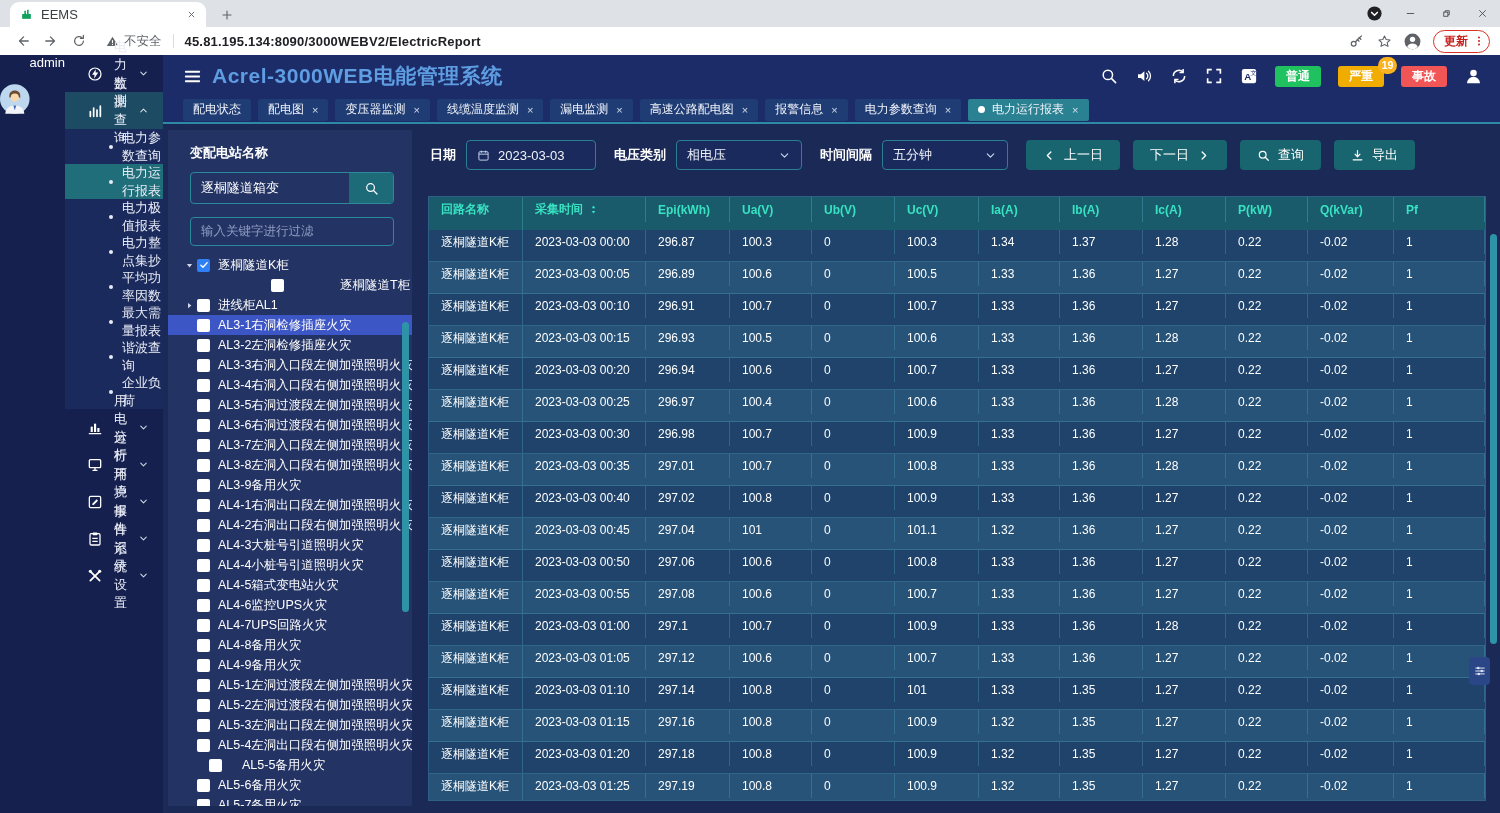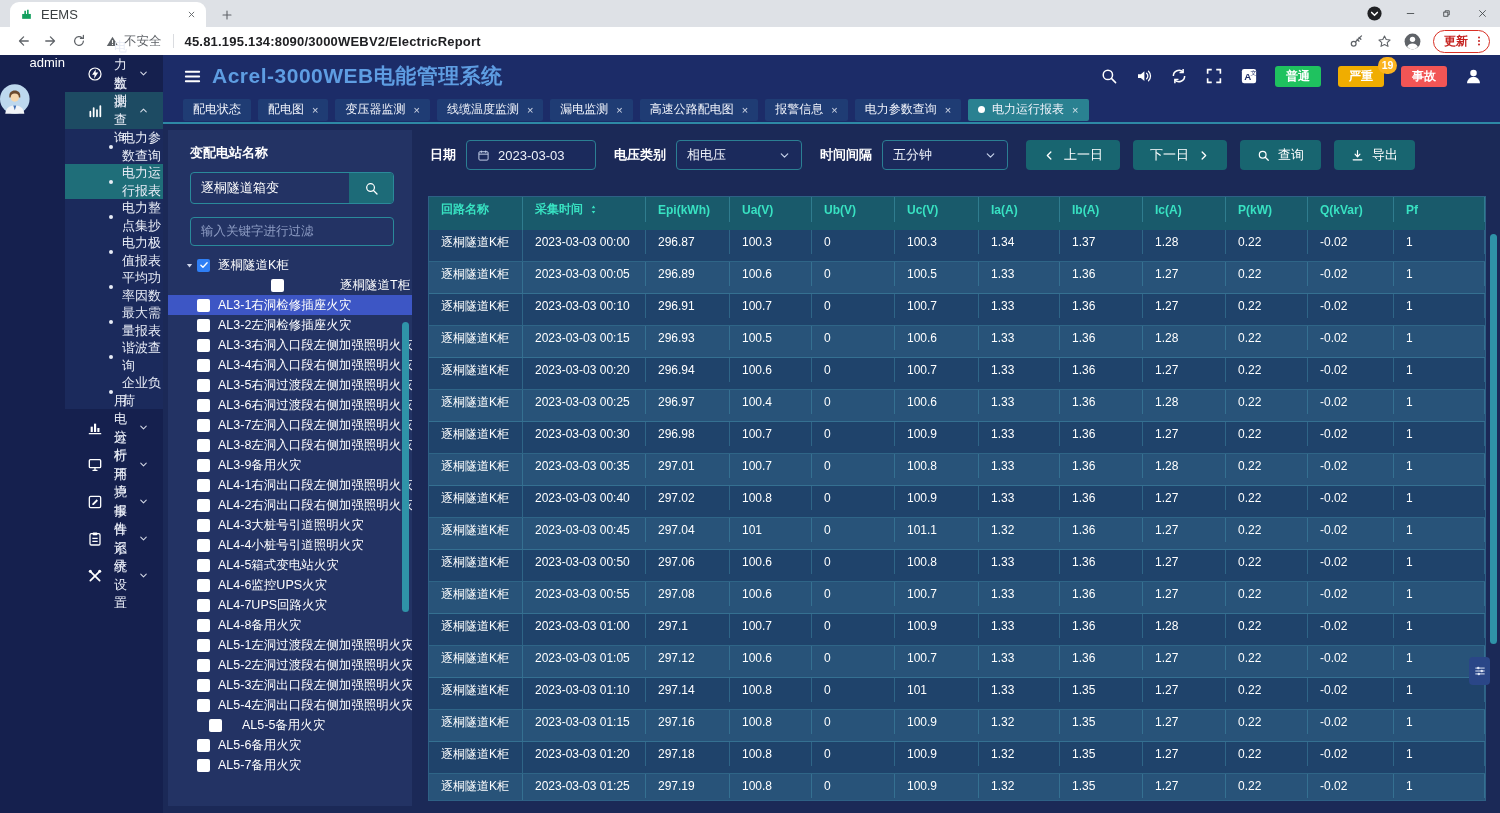--- a/index.html
+++ b/index.html
@@ -258,25 +258,25 @@
             <div class="sub-item">
               <span class="dot"></span>
               <span>电力参数查询</span>
             </div>
             <div class="sub-item active">
               <span class="dot"></span>
               <span>电力运行报表</span>
             </div>
             <div class="sub-item">
               <span class="dot"></span>
-              <span>电力整点集抄</span>
+              <span>电力极值报表</span>
             </div>
             <div class="sub-item">
               <span class="dot"></span>
-              <span>电力极值报表</span>
+              <span>电力整点集抄</span>
             </div>
             <div class="sub-item">
               <span class="dot"></span>
               <span>平均功率因数</span>
             </div>
             <div class="sub-item">
               <span class="dot"></span>
               <span>最大需量报表</span>
             </div>
             <div class="sub-item">
@@ -467,20 +467,29 @@
                     <path d="M4.5 12.5l5 5 10-11" fill="none" stroke="#fff" stroke-width="3.2" stroke-linecap="round" stroke-linejoin="round"></path>
                   </svg>
                 </span>
                 <span>逐桐隧道K柜</span>
               </div>
               <div class="tree-row" style="padding-left: 40px; gap: 48px;">
                 <span class="tarrow"></span>
                 <span class="cbx"></span>
                 <span>逐桐隧道T柜</span>
               </div>
+              <div class="tree-row" style="padding-left: 14px;">
+                <span class="tarrow">
+                  <svg viewBox="0 0 24 24" style="width: 9px; height: 9px;">
+                    <path d="M8 5v14l9-7z" fill="currentColor"></path>
+                  </svg>
+                </span>
+                <span class="cbx"></span>
+                <span>进线柜AL1</span>
+              </div>
               <div class="tree-row selected" style="padding-left: 14px;">
                 <span class="tarrow"></span>
                 <span class="cbx"></span>
                 <span>AL3-1右洞检修插座火灾</span>
               </div>
               <div class="tree-row" style="padding-left: 14px;">
                 <span class="tarrow"></span>
                 <span class="cbx"></span>
                 <span>AL3-2左洞检修插座火灾</span>
               </div>
@@ -551,20 +560,25 @@
               </div>
               <div class="tree-row" style="padding-left: 14px;">
                 <span class="tarrow"></span>
                 <span class="cbx"></span>
                 <span>AL4-7UPS回路火灾</span>
               </div>
               <div class="tree-row" style="padding-left: 14px;">
                 <span class="tarrow"></span>
                 <span class="cbx"></span>
                 <span>AL4-8备用火灾</span>
+              </div>
+              <div class="tree-row" style="padding-left: 14px;">
+                <span class="tarrow"></span>
+                <span class="cbx"></span>
+                <span>AL4-9备用火灾</span>
               </div>
               <div class="tree-row" style="padding-left: 14px;">
                 <span class="tarrow"></span>
                 <span class="cbx"></span>
                 <span>AL5-1左洞过渡段左侧加强照明火灾</span>
               </div>
               <div class="tree-row" style="padding-left: 14px;">
                 <span class="tarrow"></span>
                 <span class="cbx"></span>
                 <span>AL5-2左洞过渡段右侧加强照明火灾</span>

